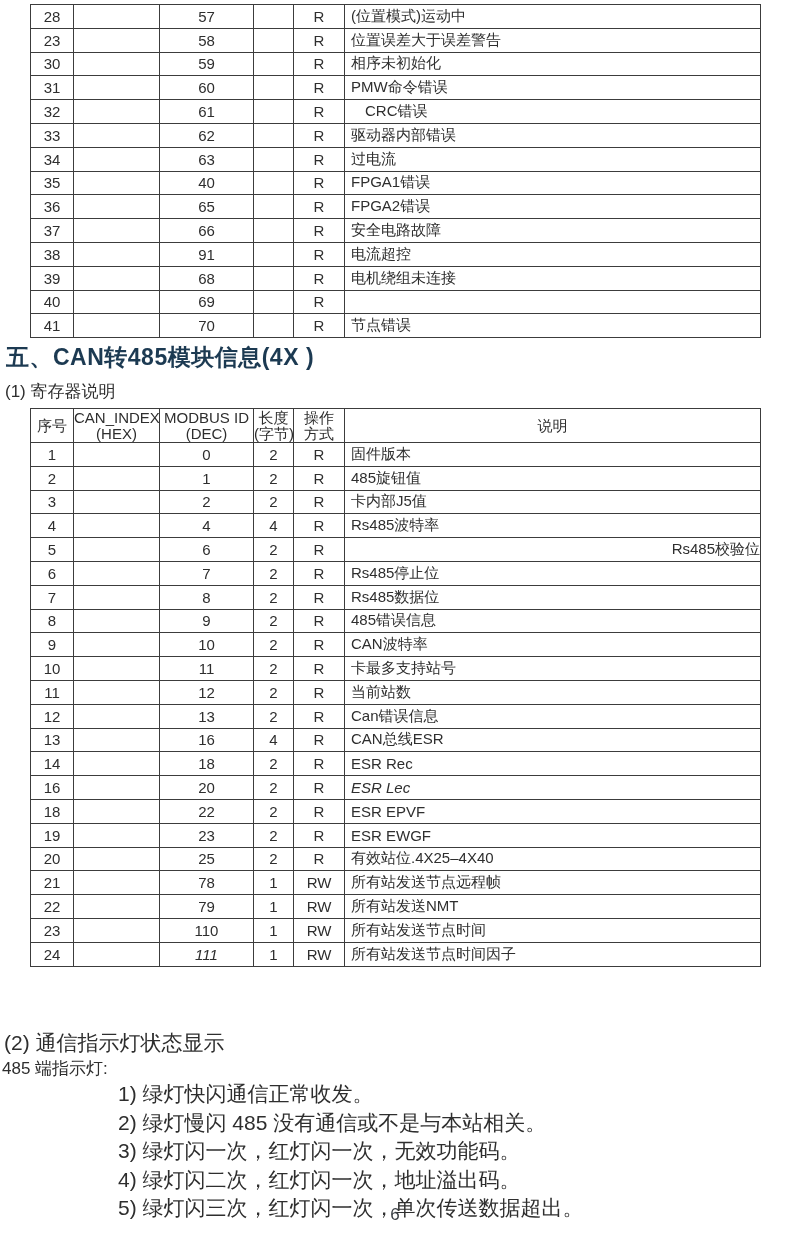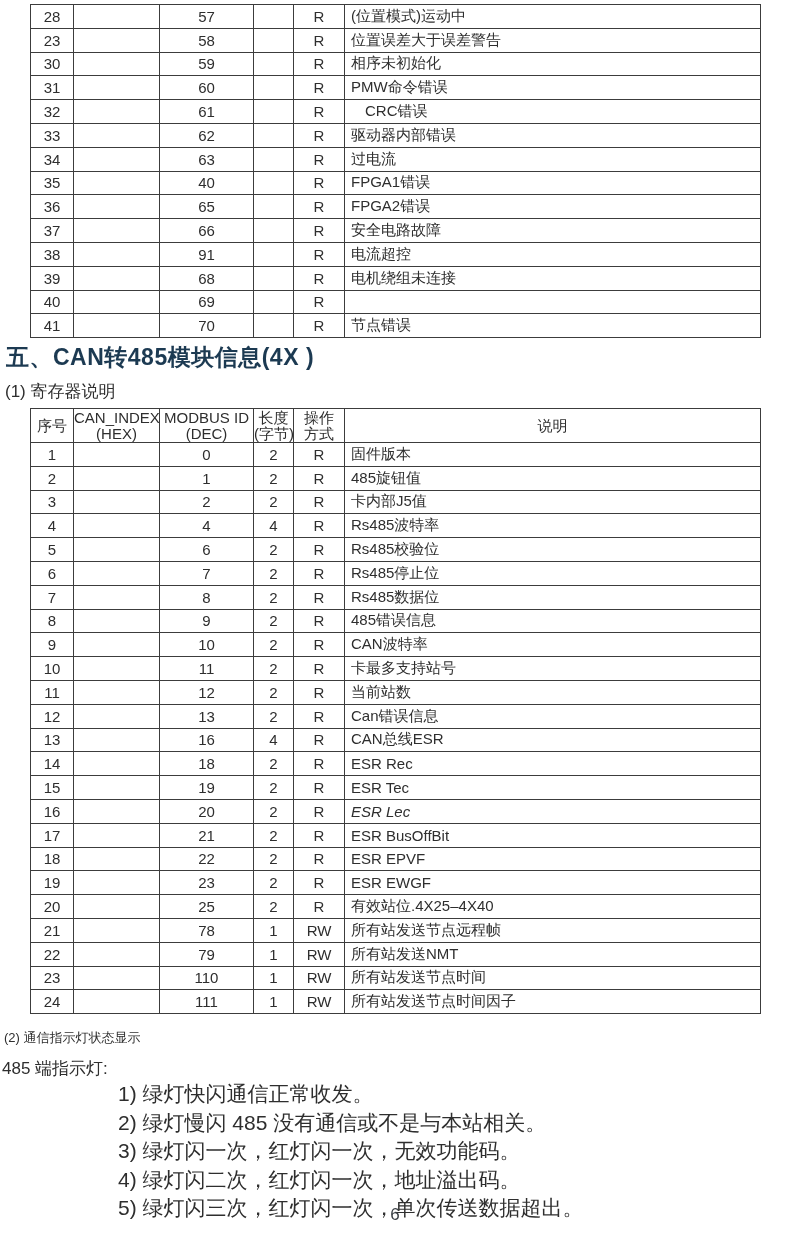--- a/index.html
+++ b/index.html
@@ -51,21 +51,21 @@
   .h-sub1 {
     position: absolute;
     left: 5px;
     top: 380px;
     font-size: 17px;
   }
   .h-sub2 {
     position: absolute;
     left: 4px;
     top: 1029px;
-    font-size: 13px;
+    font-size: 21px;
   }
   .led-label {
     position: absolute;
     left: 2px;
     top: 1057px;
     font-size: 17px;
   }
   .led-list {
     position: absolute;
     left: 118px;
@@ -289,21 +289,21 @@
           <td style="border-color: rgb(60, 60, 60);">4</td>
           <td style="border-color: rgb(60, 60, 60);">R</td>
           <td style="border-color: rgb(60, 60, 60);">Rs485波特率</td>
         </tr>
         <tr>
           <td style="border-color: rgb(60, 60, 60);">5</td>
           <td style="border-color: rgb(60, 60, 60);"></td>
           <td style="border-color: rgb(60, 60, 60);">6</td>
           <td style="border-color: rgb(60, 60, 60);">2</td>
           <td style="border-color: rgb(60, 60, 60);">R</td>
-          <td style="border-color: rgb(60, 60, 60);">Rs485校验位</td>
+          <td style="border-color: rgb(60, 60, 60); text-align: right;">Rs485校验位</td>
         </tr>
         <tr>
           <td style="border-color: rgb(60, 60, 60);">6</td>
           <td style="border-color: rgb(60, 60, 60);"></td>
           <td style="border-color: rgb(60, 60, 60);">7</td>
           <td style="border-color: rgb(60, 60, 60);">2</td>
           <td style="border-color: rgb(60, 60, 60);">R</td>
           <td style="border-color: rgb(60, 60, 60);">Rs485停止位</td>
         </tr>
         <tr>
@@ -364,42 +364,26 @@
         </tr>
         <tr>
           <td style="border-color: rgb(60, 60, 60);">14</td>
           <td style="border-color: rgb(60, 60, 60);"></td>
           <td style="border-color: rgb(60, 60, 60);">18</td>
           <td style="border-color: rgb(60, 60, 60);">2</td>
           <td style="border-color: rgb(60, 60, 60);">R</td>
           <td style="border-color: rgb(60, 60, 60);">ESR Rec</td>
         </tr>
         <tr>
-          <td style="border-color: rgb(60, 60, 60);">15</td>
-          <td style="border-color: rgb(60, 60, 60);"></td>
-          <td style="border-color: rgb(60, 60, 60);">19</td>
-          <td style="border-color: rgb(60, 60, 60);">2</td>
-          <td style="border-color: rgb(60, 60, 60);">R</td>
-          <td style="border-color: rgb(60, 60, 60);">ESR Tec</td>
-        </tr>
-        <tr>
           <td style="border-color: rgb(60, 60, 60);">16</td>
           <td style="border-color: rgb(60, 60, 60);"></td>
           <td style="border-color: rgb(60, 60, 60);">20</td>
           <td style="border-color: rgb(60, 60, 60);">2</td>
           <td style="border-color: rgb(60, 60, 60);">R</td>
           <td style="border-color: rgb(60, 60, 60); font-style: italic;">ESR Lec</td>
-        </tr>
-        <tr>
-          <td style="border-color: rgb(60, 60, 60);">17</td>
-          <td style="border-color: rgb(60, 60, 60);"></td>
-          <td style="border-color: rgb(60, 60, 60);">21</td>
-          <td style="border-color: rgb(60, 60, 60);">2</td>
-          <td style="border-color: rgb(60, 60, 60);">R</td>
-          <td style="border-color: rgb(60, 60, 60);">ESR BusOffBit</td>
         </tr>
         <tr>
           <td style="border-color: rgb(60, 60, 60);">18</td>
           <td style="border-color: rgb(60, 60, 60);"></td>
           <td style="border-color: rgb(60, 60, 60);">22</td>
           <td style="border-color: rgb(60, 60, 60);">2</td>
           <td style="border-color: rgb(60, 60, 60);">R</td>
           <td style="border-color: rgb(60, 60, 60);">ESR EPVF</td>
         </tr>
         <tr>
@@ -438,21 +422,21 @@
           <td style="border-color: rgb(60, 60, 60);">23</td>
           <td style="border-color: rgb(60, 60, 60);"></td>
           <td style="border-color: rgb(60, 60, 60);">110</td>
           <td style="border-color: rgb(60, 60, 60);">1</td>
           <td style="border-color: rgb(60, 60, 60);">RW</td>
           <td style="border-color: rgb(60, 60, 60);">所有站发送节点时间</td>
         </tr>
         <tr>
           <td style="border-color: rgb(60, 60, 60);">24</td>
           <td style="border-color: rgb(60, 60, 60);"></td>
-          <td style="border-color: rgb(60, 60, 60);">111</td>
+          <td style="border-color: rgb(60, 60, 60); font-style: italic;">111</td>
           <td style="border-color: rgb(60, 60, 60);">1</td>
           <td style="border-color: rgb(60, 60, 60);">RW</td>
           <td style="border-color: rgb(60, 60, 60);">所有站发送节点时间因子</td>
         </tr>
       </tbody>
   </table>
 
   <div class="h-sub2">(2) 通信指示灯状态显示</div>
 
   <div class="led-label">485 端指示灯:</div>

